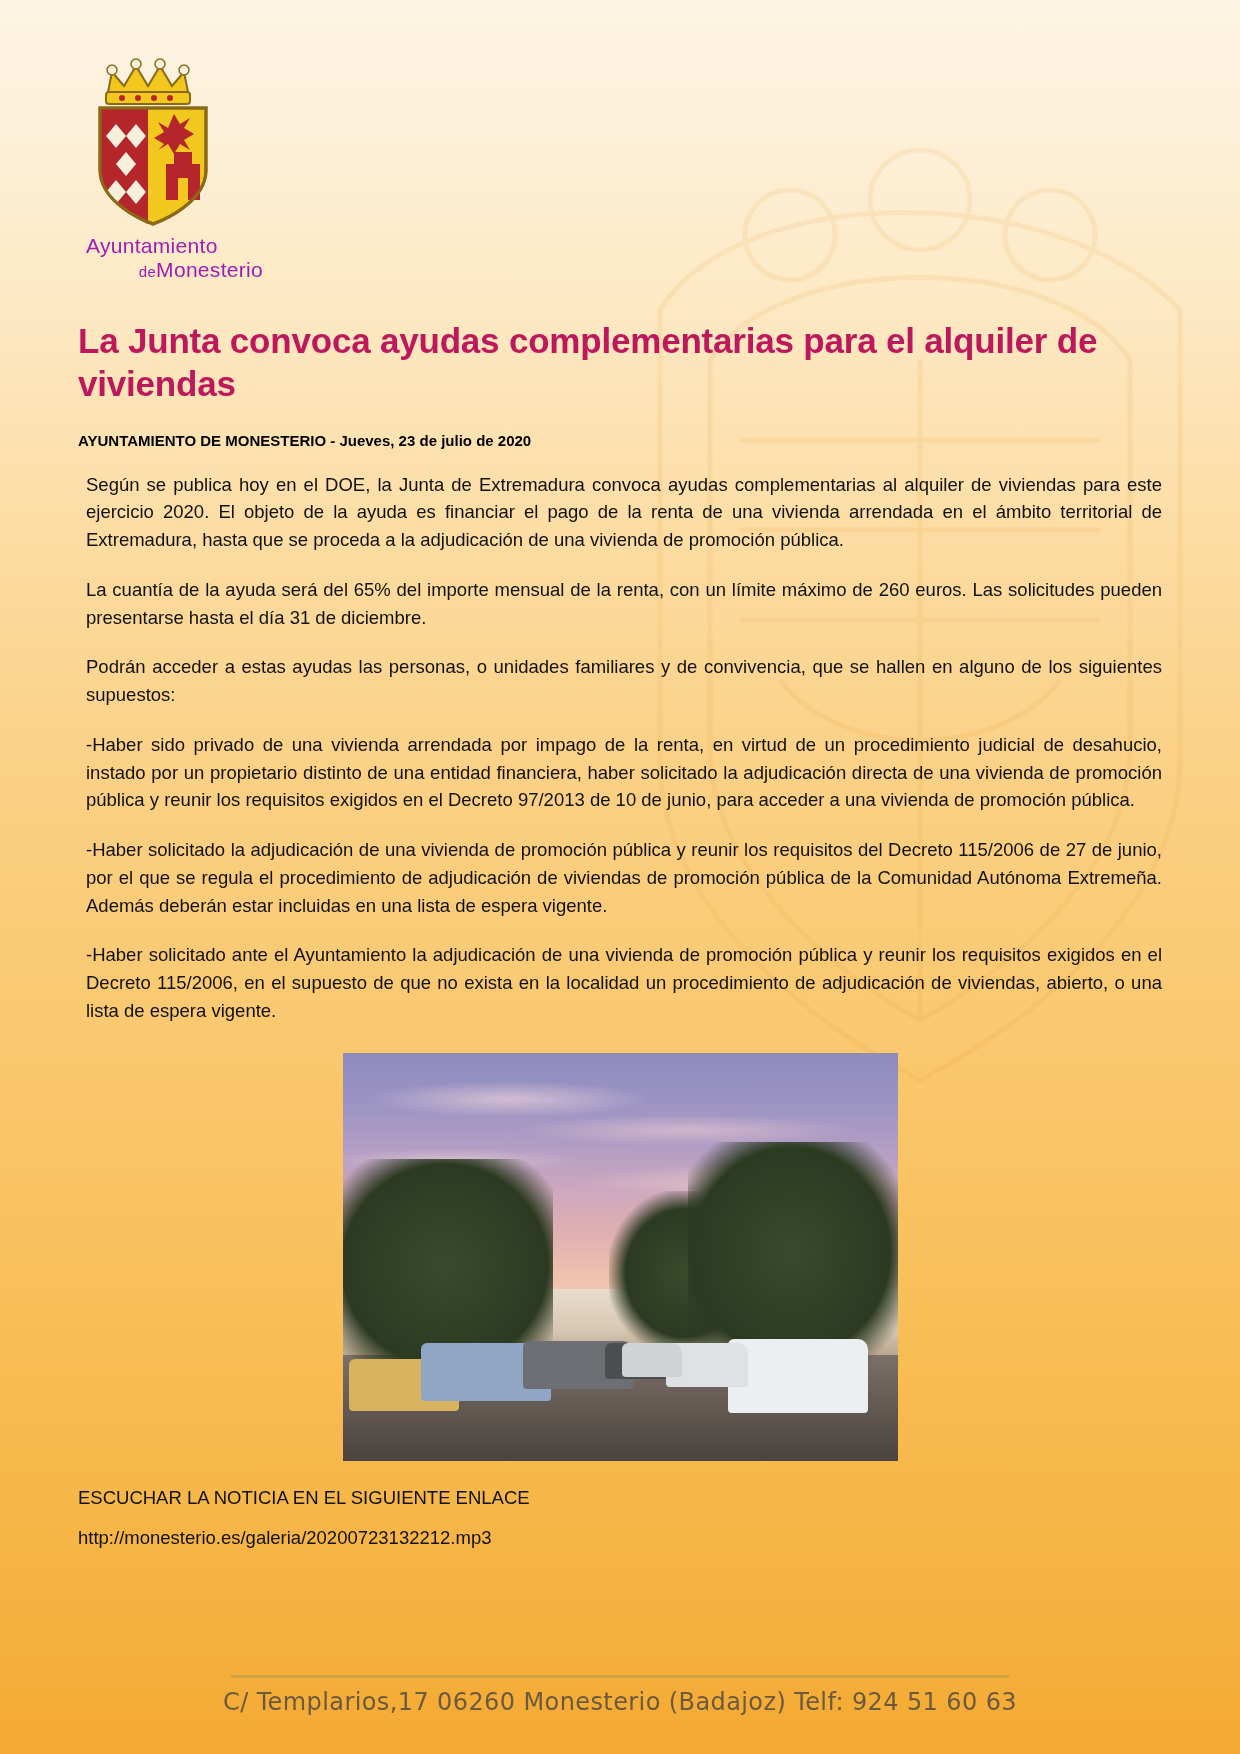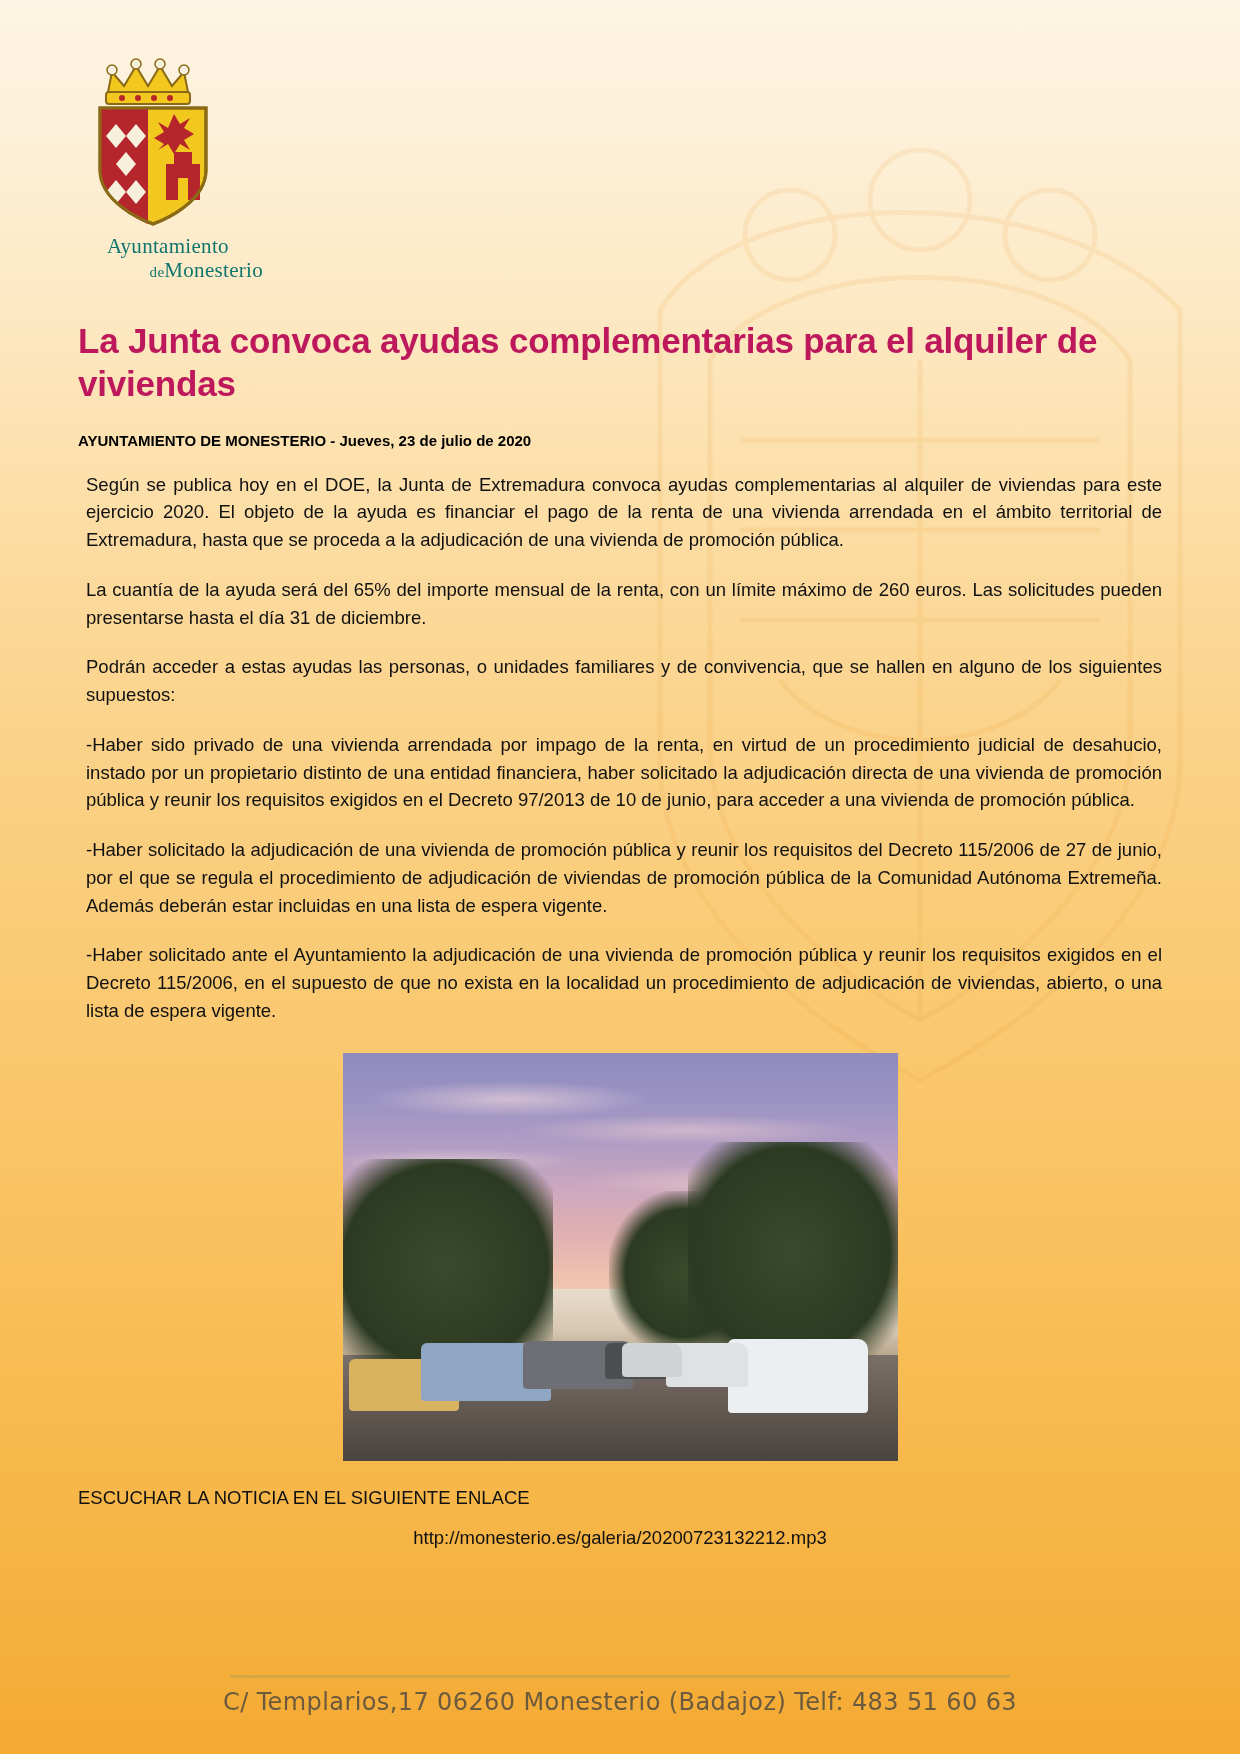--- a/index.html
+++ b/index.html
@@ -45,25 +45,25 @@
     width: 1240px;
   }
 
   
   .crest-block {
     padding-top: 52px;
     width: 185px;
   }
   .crest-svg { display: block; }
   .crest-caption {
-    font-family: Liberation Serif, serif;
-    color: #0f766e;
+    font-family: Liberation Sans, sans-serif;
+    color: #a21caf;
     line-height: 1.15;
     margin-top: 2px;
-    margin-left: 29px;
+    margin-left: 8px;
   }
   .crest-caption .line1 { font-size: 21px; letter-spacing: 0.3px; }
   .crest-caption .line2 { font-size: 21px; letter-spacing: 0.3px; text-align: right; }
   .crest-caption .small { font-size: 15px; }
 
   
   h1.title {
     font-size: 35px;
     font-weight: bold;
     line-height: 1.22;
@@ -142,21 +142,21 @@
   .car.c7 { right:216px;bottom:84px;width:60px;  height:34px; background:#cfd3d6; }
 
   
   .listen {
     text-align: left;
     font-size: 18.5px;
     margin: 26px 0 0 0;
     color: #111;
   }
   .mp3 {
-    text-align: center;
+    text-align: left;
     font-size: 18.5px;
     margin: 18px 0 0 0;
     color: #111;
   }
 
   
   .footer {
     position: absolute;
     left: 0; right: 0;
     bottom: 38px;
@@ -267,14 +267,14 @@
     </div>
   </div>
 
   <div class="listen">ESCUCHAR LA NOTICIA EN EL SIGUIENTE ENLACE</div>
   <div class="mp3">http://monesterio.es/galeria/20200723132212.mp3</div>
 
 </div>
 
 <div class="footer">
   <div class="footer-rule"></div>
-  <div class="footer-text">C/ Templarios,17  06260 Monesterio (Badajoz)  Telf: 483 51 60 63</div>
+  <div class="footer-text">C/ Templarios,17  06260 Monesterio (Badajoz)  Telf: 924 51 60 63</div>
 </div>
 
 </body></html>

